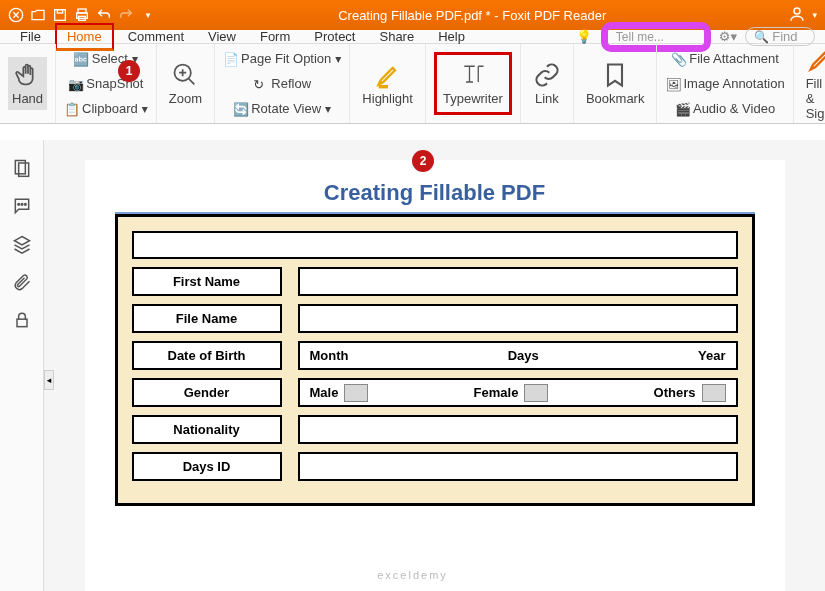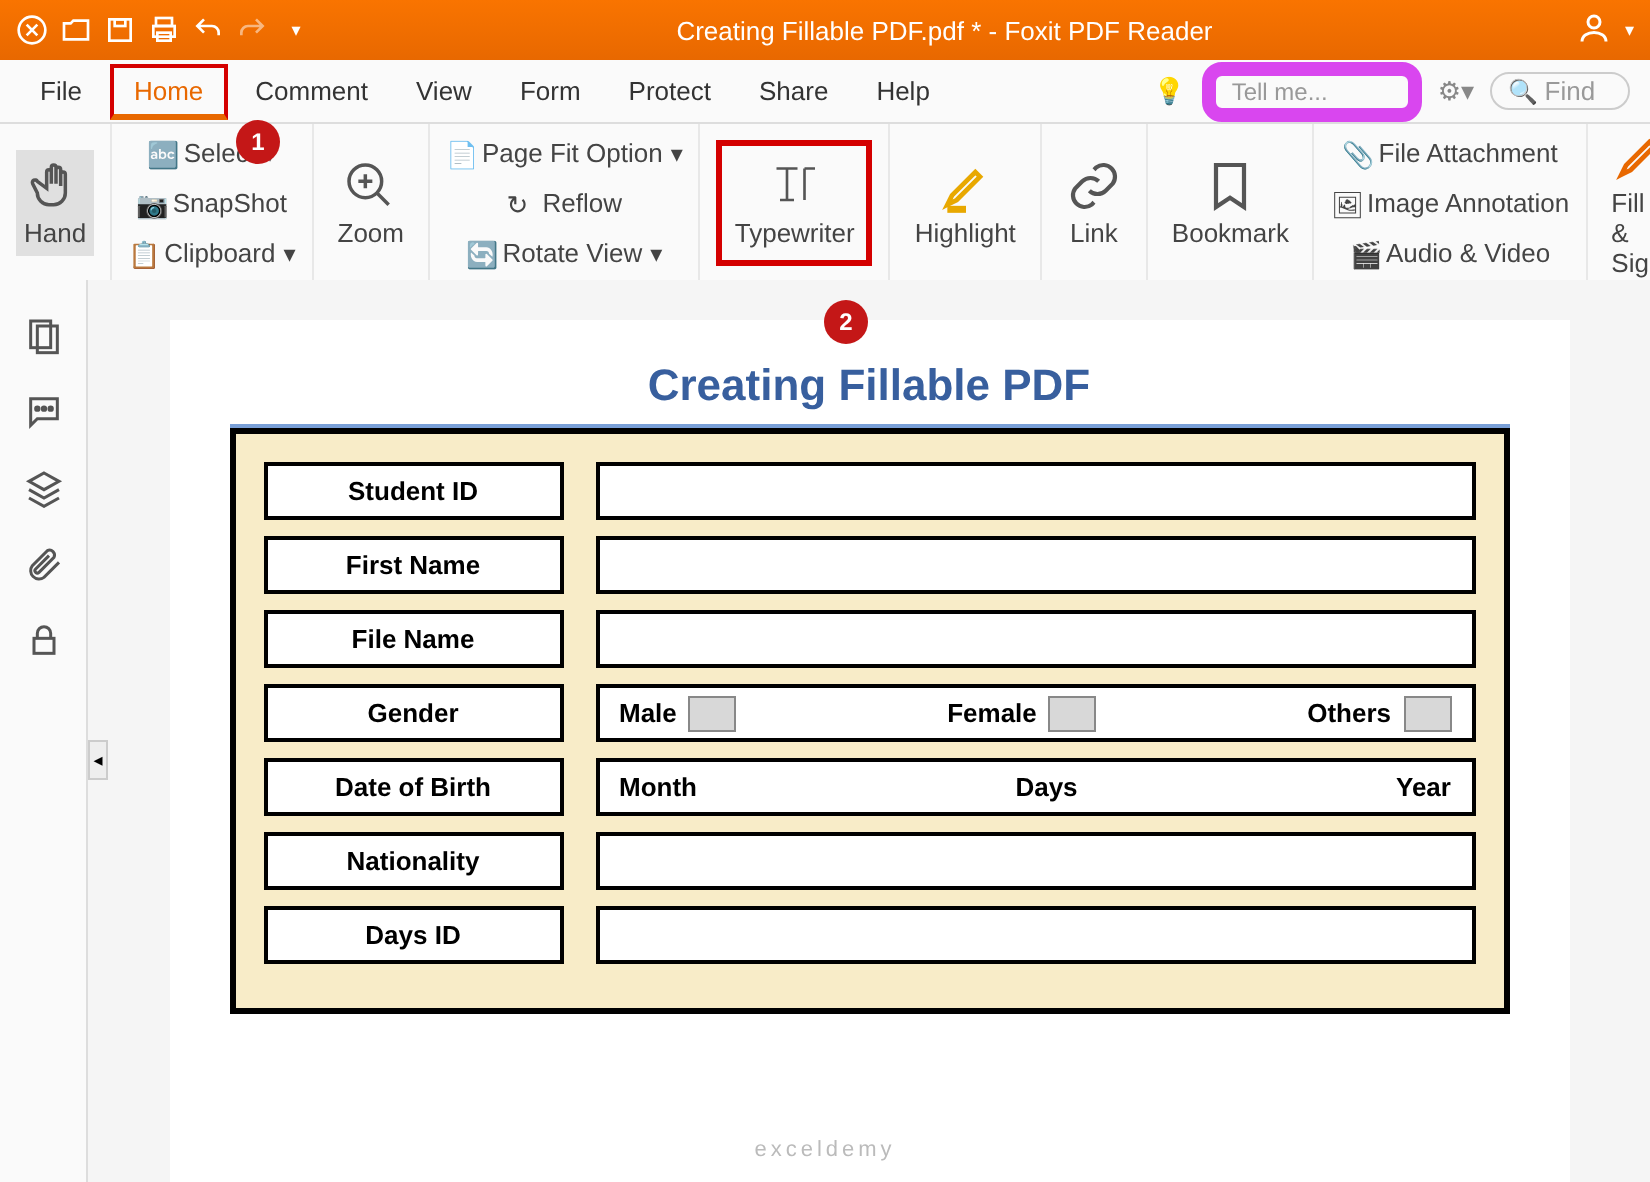--- a/index.html
+++ b/index.html
@@ -2,21 +2,21 @@
 <html><head>
 <meta charset="utf-8">
 <style>
 *{box-sizing:border-box;margin:0;padding:0;font-family:"Segoe UI",Arial,sans-serif;font-size:13px}
 body{background:#fff;width:825px;height:591px;overflow:hidden;position:relative}
 .titlebar{height:30px;background:linear-gradient(#f97400,#e86800);display:flex;align-items:center;color:#fff;padding:0 8px}
 .qat{display:flex;gap:6px;align-items:center}
 .qat span{width:16px;height:16px;display:inline-flex;align-items:center;justify-content:center;color:#fff;font-size:14px}
 .title{flex:1;text-align:center;font-size:13px}
 .title-right{display:flex;gap:6px;align-items:center}
-.menubar{height:32px;background:#fafafa;border-bottom:1px solid #ddd;display:flex;align-items:center;padding:0 10px;gap:4px}
+.menubar{height:14px;background:#fafafa;border-bottom:1px solid #ddd;display:flex;align-items:center;padding:0 10px;gap:4px}
 .menu-item{padding:4px 10px;cursor:pointer;color:#333}
 .menu-item.active{color:#e86800;border:2px solid #d40000;border-bottom:3px solid #e86800}
 .menu-right{margin-left:auto;display:flex;gap:8px;align-items:center;color:#888}
 .search-box{border:7px solid #d946ef;border-radius:10px;padding:1px 8px;color:#999;font-size:12px;width:110px}
 .find-box{border:1px solid #ccc;border-radius:10px;padding:1px 8px;color:#999;font-size:12px;width:70px}
 .ribbon{height:80px;background:#fafafa;border-bottom:1px solid #ccc;display:flex;align-items:stretch}
 .rgroup{display:flex;flex-direction:column;align-items:center;justify-content:center;padding:4px 8px;border-right:1px solid #e8e8e8}
 .rgroup.vert{justify-content:space-between;padding:6px 8px}
 .big-btn{display:flex;flex-direction:column;align-items:center;gap:2px;padding:4px;cursor:pointer;color:#444}
 .big-btn svg,.big-btn .ico{width:28px;height:28px}
@@ -141,40 +141,40 @@
   </div>
   <div class="rgroup vert">
     <div class="small-row"><span class="ico">📄</span><span>Page Fit Option</span> ▾</div>
     <div class="small-row">
         <span class="ico">↻</span>
         <span>Reflow</span>
       </div>
     <div class="small-row"><span class="ico">🔄</span><span>Rotate View</span> ▾</div>
   </div>
   <div class="rgroup">
+    <div class="big-btn">
+      <svg class="ico" viewBox="0 0 24 24" fill="none" stroke="#e8a800" stroke-width="2">
+          <path d="M4 20l4-2 10-10-2-2L6 16l-2 4z"></path>
+          <path d="M4 22h8" stroke="#e8a800" stroke-width="3"></path>
+        </svg>
+      <span>Highlight</span>
+    </div>
+  </div>
+  <div class="rgroup">
     <div class="highlight-box">
       <div class="big-btn">
         <svg class="ico" viewBox="0 0 32 32" fill="none" stroke="#555" stroke-width="1.5">
             <path d="M6 6h12M12 6v18M8 24h8M22 6v18M22 6l6 0"></path>
           </svg>
         <span>Typewriter</span>
       </div>
     </div>
   </div>
   <div class="rgroup">
     <div class="big-btn">
-      <svg class="ico" viewBox="0 0 24 24" fill="none" stroke="#e8a800" stroke-width="2">
-          <path d="M4 20l4-2 10-10-2-2L6 16l-2 4z"></path>
-          <path d="M4 22h8" stroke="#e8a800" stroke-width="3"></path>
-        </svg>
-      <span>Highlight</span>
-    </div>
-  </div>
-  <div class="rgroup">
-    <div class="big-btn">
       <svg class="ico" viewBox="0 0 24 24" fill="none" stroke="#555" stroke-width="1.8">
           <path d="M10 14a5 5 0 007 0l3-3a5 5 0 00-7-7l-1 1M14 10a5 5 0 00-7 0l-3 3a5 5 0 007 7l1-1"></path>
         </svg>
       <span>Link</span>
     </div>
   </div>
   <div class="rgroup">
     <div class="big-btn">
       <svg class="ico" viewBox="0 0 24 24" fill="none" stroke="#555" stroke-width="1.8">
           <path d="M6 3h12v18l-6-4-6 4z"></path>
@@ -230,63 +230,62 @@
       </svg>
   </div>
   <div class="sidebar-collapse">◂</div>
 
   <div class="page-area">
     <div class="page">
       <div class="page-title">Creating Fillable PDF</div>
       <div class="form-outer">
 
         <div class="form-row">
-          <div class="lbl">Student ID</div>
           <div class="val empty"></div>
         </div>
         <div class="form-row">
           <div class="lbl">First Name</div>
           <div class="val empty"></div>
         </div>
         <div class="form-row">
           <div class="lbl">File Name</div>
           <div class="val empty"></div>
+        </div>
+        <div class="form-row">
+          <div class="lbl">Date of Birth</div>
+          <div class="val" style="justify-content:space-between;padding:3px 10px">
+            <div class="opt">
+                <span>Month</span>
+              </div>
+            <div class="opt">
+                <span>Days</span>
+              </div>
+            <div class="opt">
+                <span>Year</span>
+              </div>
+          </div>
         </div>
         <div class="form-row">
           <div class="lbl">Gender</div>
           <div class="val" style="justify-content:space-between;padding:3px 10px">
             <div class="opt">
                 <span>Male</span>
                 <div class="opt-box"></div>
               </div>
             <div class="opt">
                 <span>Female</span>
                 <div class="opt-box"></div>
               </div>
             <div class="opt">
                 <span>Others</span>
                 <div class="opt-box"></div>
               </div>
           </div>
         </div>
         <div class="form-row">
-          <div class="lbl">Date of Birth</div>
-          <div class="val" style="justify-content:space-between;padding:3px 10px">
-            <div class="opt">
-                <span>Month</span>
-              </div>
-            <div class="opt">
-                <span>Days</span>
-              </div>
-            <div class="opt">
-                <span>Year</span>
-              </div>
-          </div>
-        </div>
-        <div class="form-row">
           <div class="lbl">Nationality</div>
           <div class="val empty"></div>
         </div>
         <div class="form-row">
           <div class="lbl">Days ID</div>
           <div class="val empty"></div>
         </div>
       </div>
     </div>
   </div>

